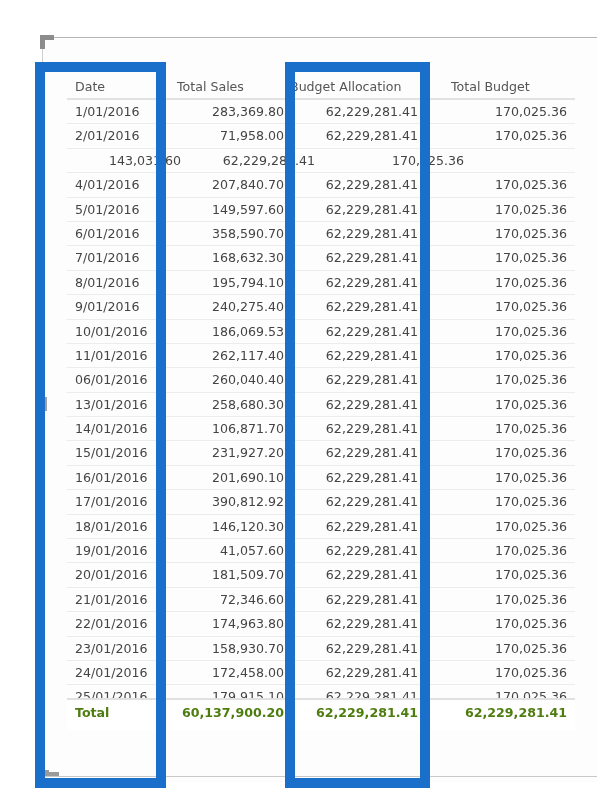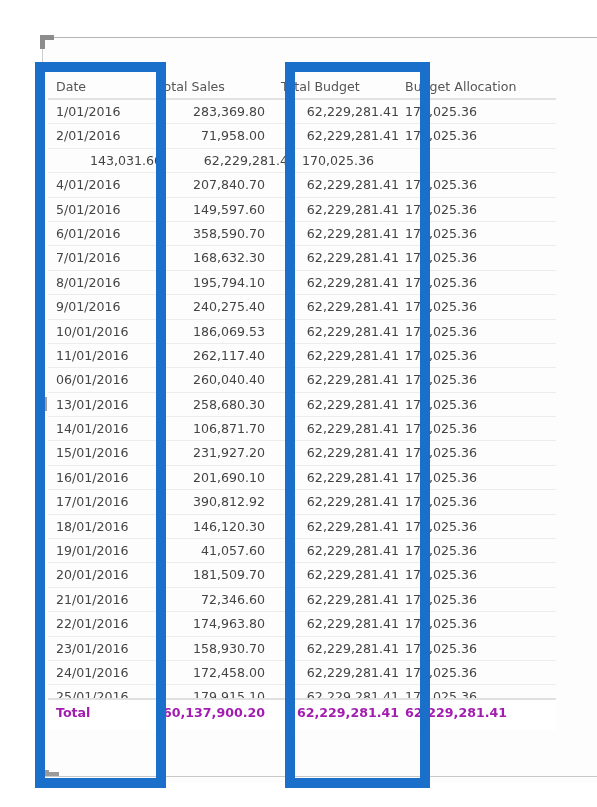--- a/index.html
+++ b/index.html
@@ -27,41 +27,41 @@
   }
   .frame-side-handle {
     position: absolute; left: 44px; top: 397px; width: 3px; height: 14px;
     background: #a0a0a0;
   }
   .frame-bottom-line {
     position: absolute; left: 42px; top: 776px; width: 555px; height: 1px;
     background: #c8c8c8;
   }
   .table {
-    position: absolute; left: 48px; top: 74px; width: 508px;
+    position: absolute; left: 67px; top: 74px; width: 508px;
     font-size: 12.6px;
   }
   .row {
     display: flex; height: 24.4px; line-height: 24.4px;
     border-bottom: 1px solid #ececec; box-sizing: border-box;
   }
   .header-row { border-bottom: 2px solid #e2e2e2; height: 26px; line-height: 26px; color: #555; }
   .cell { white-space: nowrap; overflow: hidden; box-sizing: border-box; }
   .c-date { width: 103px; padding-left: 8px; text-align: left; }
   .c-sales { width: 120px; text-align: right; padding-right: 6px; }
   .c-budget { width: 134px; text-align: right; padding-right: 6px; }
-  .c-alloc { width: 151px; text-align: left; padding-right: 8px; }
+  .c-alloc { width: 151px; text-align: right; padding-right: 8px; }
   .header-row .c-sales, .header-row .c-budget, .header-row .c-alloc { text-align: left; padding-left: 2px; }
   .header-row .c-sales { padding-left: 7px; }
   .header-row .c-budget { padding-left: 10px; }
   .header-row .c-alloc { padding-left: 0px; }
   .body-clip { height: 598px; overflow: hidden; }
   .total-row {
     display: flex; height: 30px; line-height: 26px; font-weight: bold;
-    color: #a21caf; border-top: 2px solid #e0e0e0; background: #ffffff;
+    color: #4d7c0f; border-top: 2px solid #e0e0e0; background: #ffffff;
   }
   .total-row .c-date { padding-left: 8px; }
   .highlight-box {
     position: absolute; border: 10px solid #1a6fcb; box-sizing: border-box;
     pointer-events: none;
   }
   .hl-date { left: 35px; top: 62px; width: 131px; height: 726px; }
   .hl-budget { left: 285px; top: 62px; width: 145px; height: 726px; }
 </style>
 </head>
@@ -70,22 +70,22 @@
 <div class="visual-frame"></div>
 <div class="frame-corner"></div>
 <div class="frame-side-handle"></div>
 <div class="frame-bottom-line"></div>
 <div class="frame-corner-bl"></div>
 
 <div class="table">
   <div class="row header-row">
     <div class="cell c-date">Date</div>
     <div class="cell c-sales">Total Sales</div>
+    <div class="cell c-alloc">Budget Allocation</div>
     <div class="cell c-budget">Total Budget</div>
-    <div class="cell c-alloc">Budget Allocation</div>
   </div>
   <div class="body-clip" id="table-body">
       <div class="row">
         <div class="cell c-date">1/01/2016</div>
         <div class="cell c-sales">283,369.80</div>
         <div class="cell c-budget">62,229,281.41</div>
         <div class="cell c-alloc">170,025.36</div>
       </div>
       <div class="row">
         <div class="cell c-date">2/01/2016</div>

